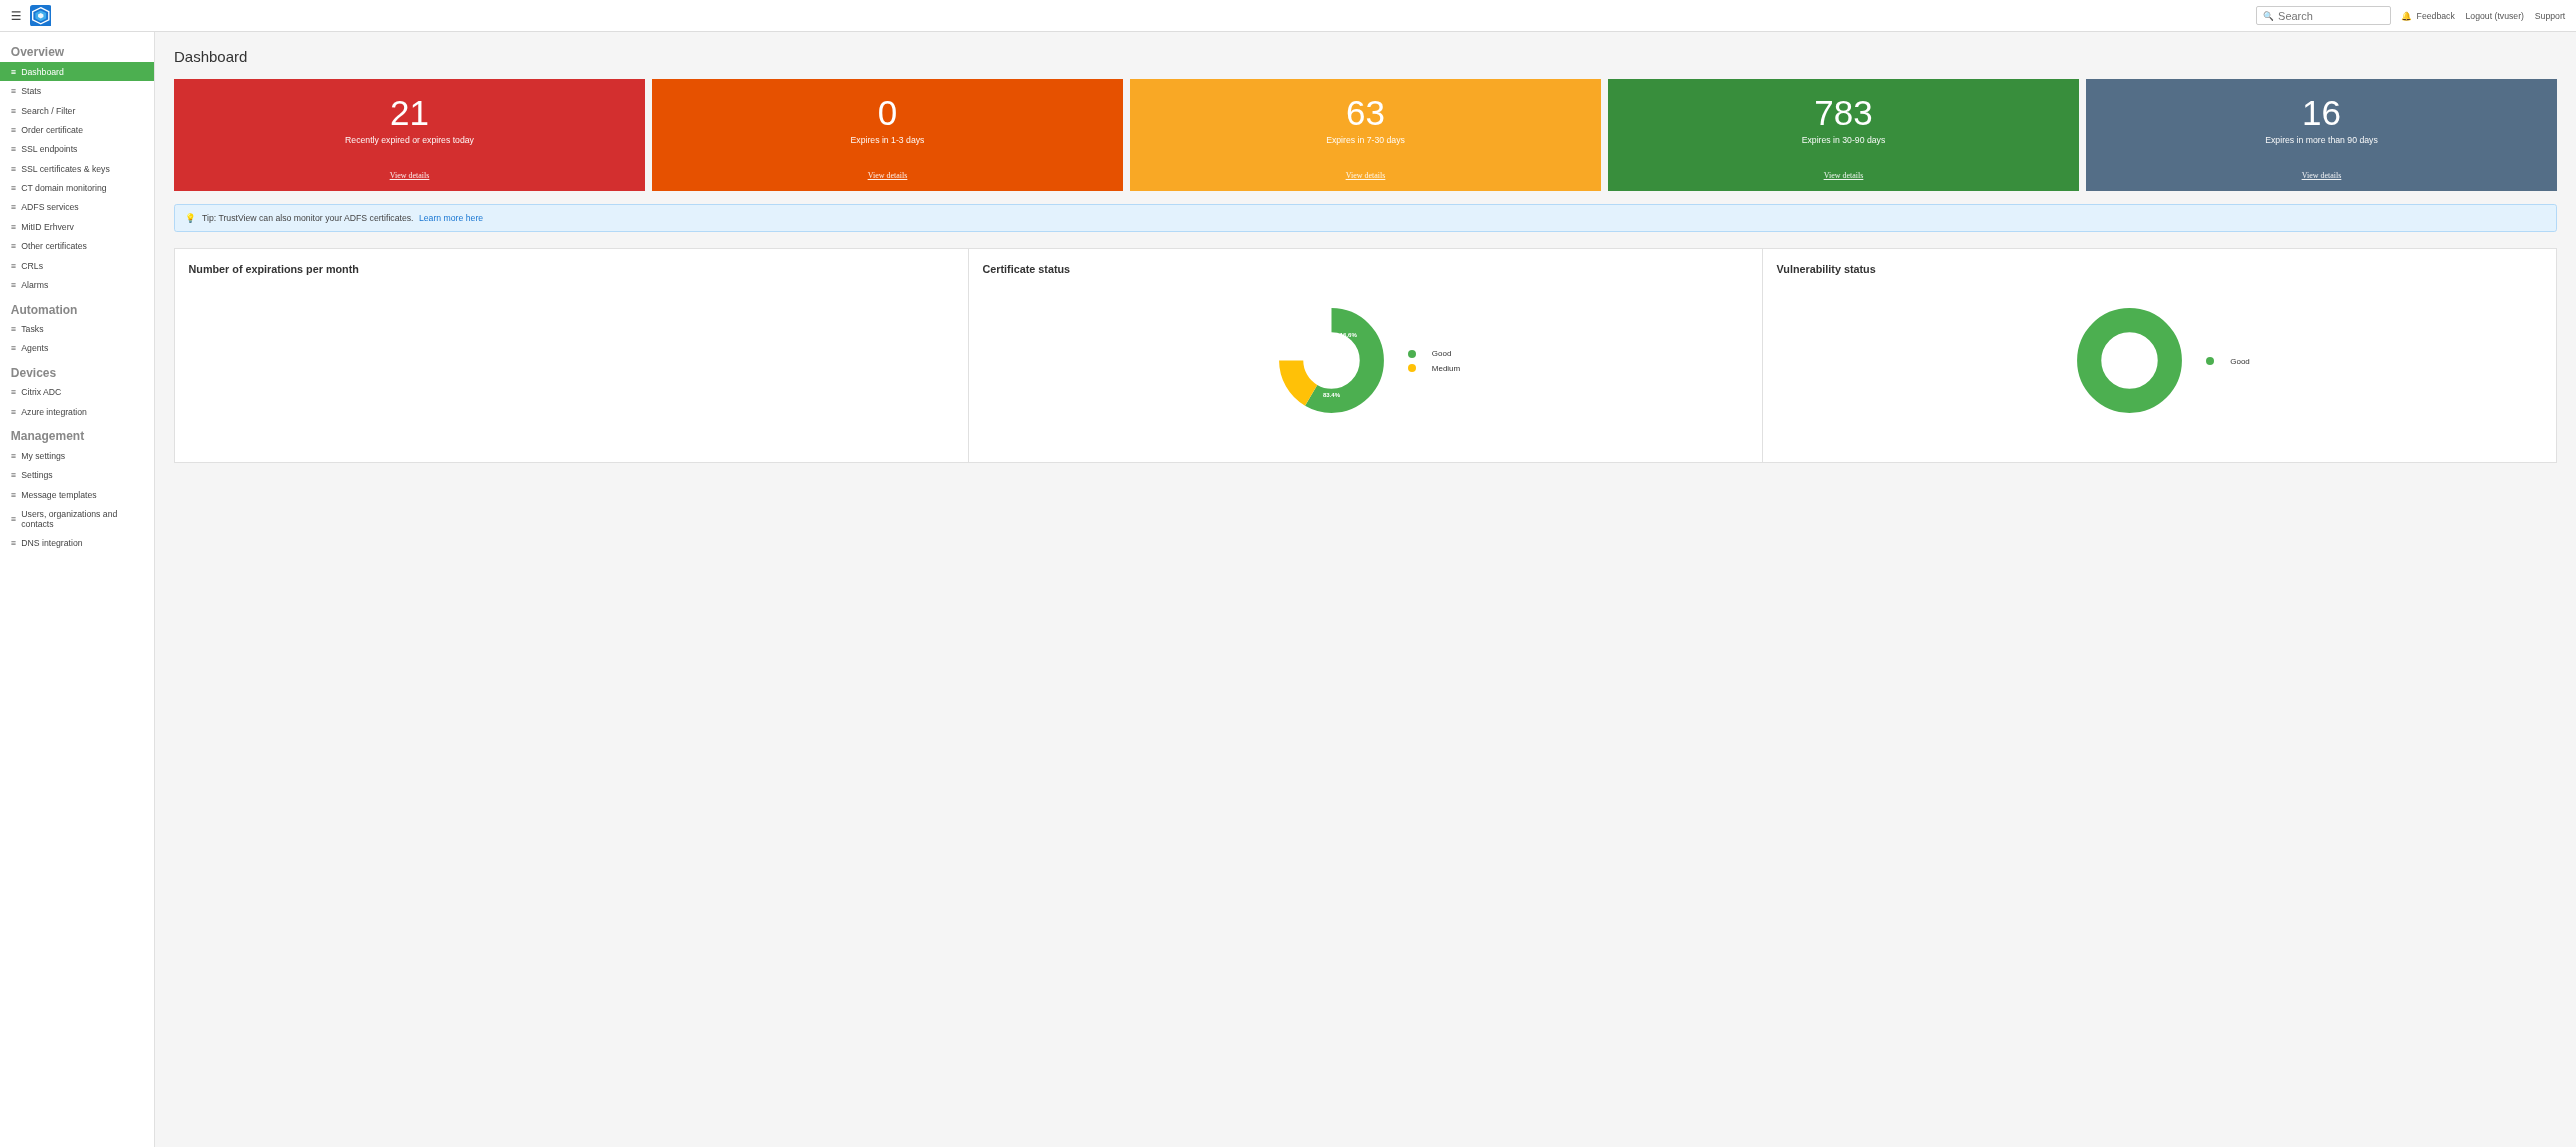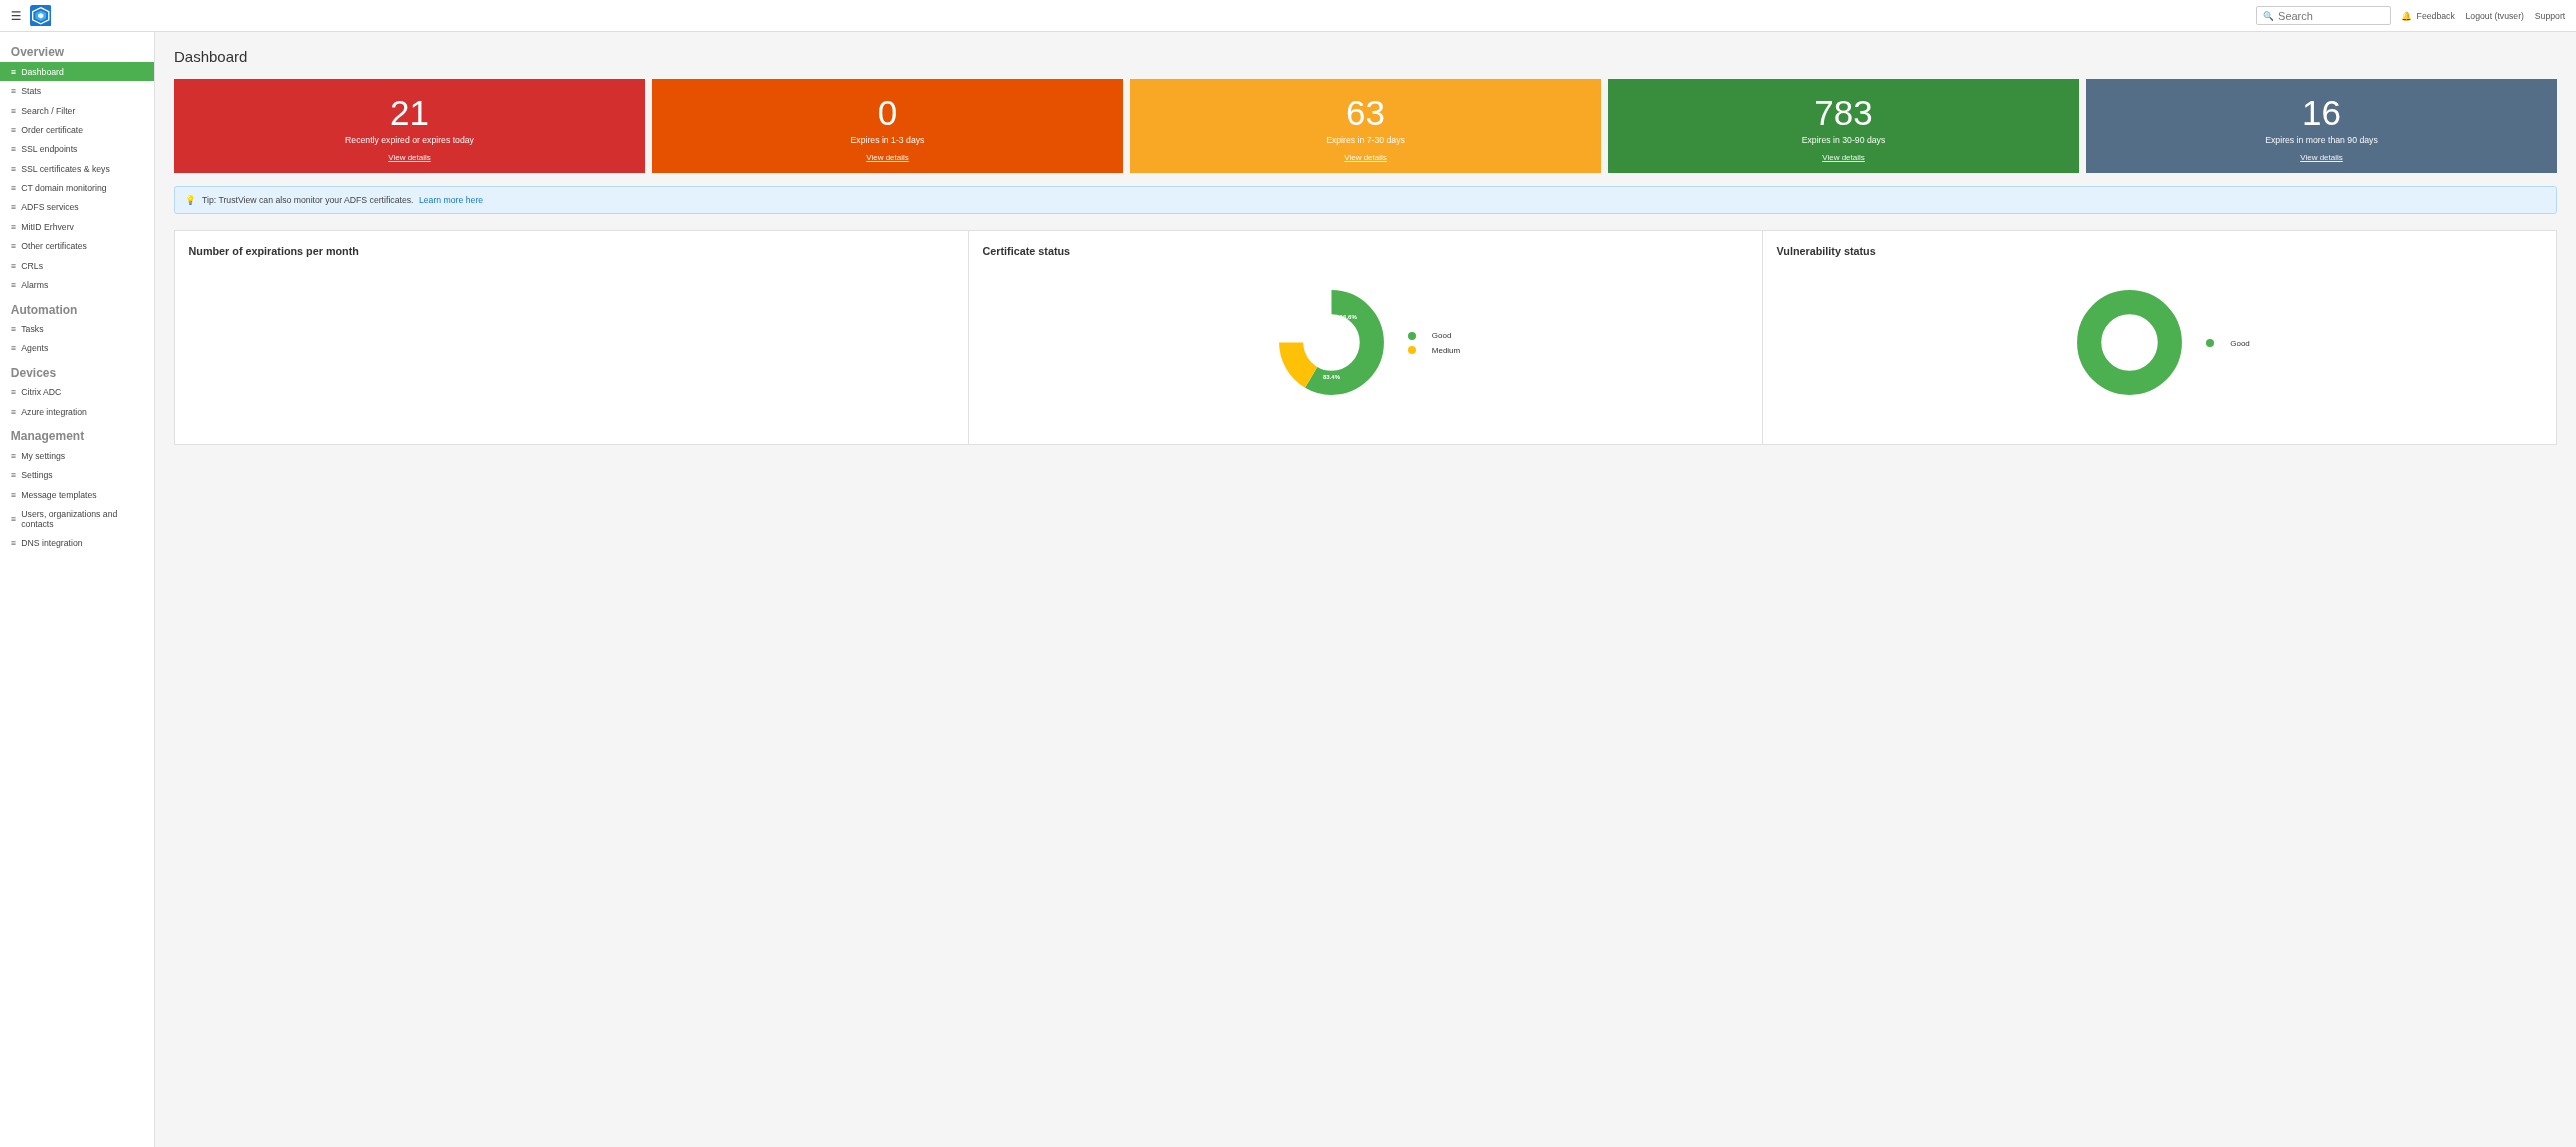--- a/index.html
+++ b/index.html
@@ -51,21 +51,21 @@
     .page-title { font-size: 15px; font-weight: 400; margin-bottom: 13.5px; color: #333; }
 
     
     .status-cards { display: flex; gap: 7px; margin-bottom: 13.5px; justify-content: center; }
     .status-card {
       flex: 1; padding: 16px 10.8px 10.8px; display: flex; flex-direction: column;
       align-items: center; color: #fff; cursor: pointer; position: relative;
     }
     .status-card .card-number { font-size: 35px; font-weight: 300; line-height: 1; }
     .status-card .card-label { font-size: 8.7px; margin-top: 5.4px; text-align: center; opacity: 0.95; }
-    .status-card .card-link { font-size: 8px; margin-top: 8px; text-decoration: underline; color: rgba(255,255,255,0.9); cursor: pointer; }
+    .status-card .card-link { font-size: 8px; margin-top: 26px; text-decoration: underline; color: rgba(255,255,255,0.9); cursor: pointer; font-family: Liberation Serif, serif; }
 
     .card-red { background: #d32f2f; }
     .card-orange { background: #e65100; }
     .card-yellow { background: #f9a825; }
     .card-green { background: #388e3c; }
     .card-blue { background: #546e87; }
 
     
     .tip-banner {
       background: #e3f2fd; border: 0.7px solid #b3d9f7; border-radius: 2.7px;

